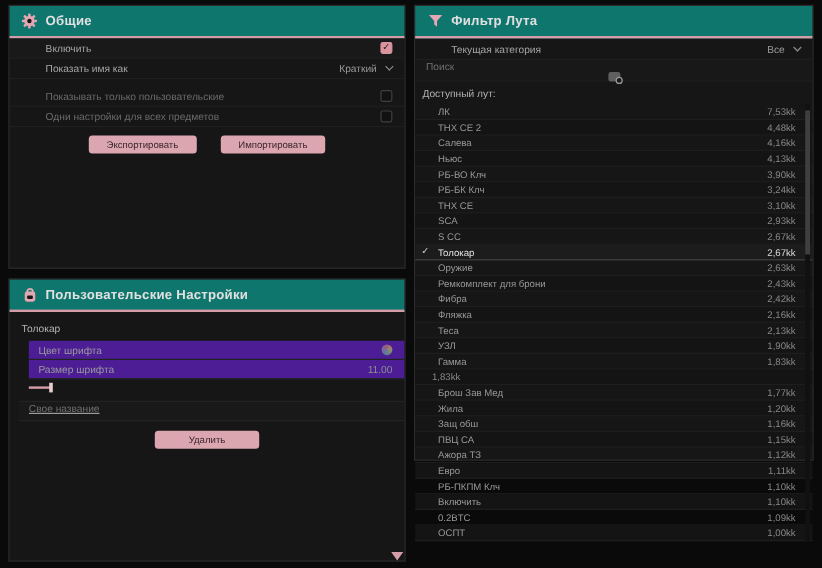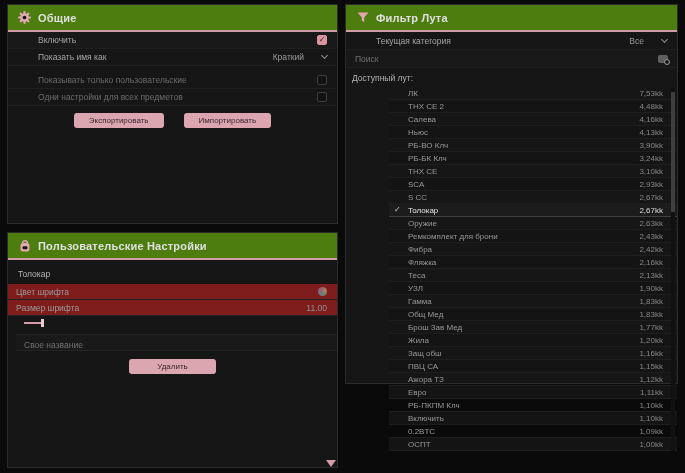--- a/index.html
+++ b/index.html
@@ -14,21 +14,21 @@
     position: absolute;
     background: #161616;
     border: 1px solid #2b2b2b;
   }
   #panel-general { left:7px;  top:4px;   width:331px; height:220px; }
   #panel-user    { left:7px;  top:232px; width:331px; height:236px; }
   #panel-loot    { left:345px; top:4px;  width:333px; height:380px; }
 
   .panel-header {
     height:27px; display:flex; align-items:center; gap:7px;
-    padding:0 10px; border-bottom:2px solid #d49ca7; background:#4d7c0f;
+    padding:0 10px; border-bottom:2px solid #d49ca7; background:#0f766e;
   }
   .panel-title { font-size:11px; font-weight:bold; color:#e0e0e0; letter-spacing:.2px; }
   .hicon { display:inline-flex; width:13px; height:13px; align-items:center; justify-content:center; }
 
   
   .g-row {
     height:17px; display:flex; align-items:center; justify-content:space-between;
     padding:0 10px; font-size:8.5px; border-bottom:1px solid #1f1f1f;
   }
   .g-row.striped { background:#191919; }
@@ -36,76 +36,76 @@
   .lbl.dim { color:#6b6b6b; }
 
   .checkbox {
     width:10px; height:10px; border:1px solid #3f3f3f; border-radius:2px;
     display:flex; align-items:center; justify-content:center; background:#121212;
   }
   .checkbox.checked { background:#d9949f; border-color:#d9949f; }
   .checkbox .tick { font-size:8px; color:#2e1d22; line-height:1; }
   .checkbox.unchecked .tick { visibility:hidden; }
 
-  .dropdown { display:flex; align-items:center; gap:18px; color:#9a9a9a; font-size:8.5px; cursor:default; }
+  .dropdown { display:flex; align-items:center; gap:8px; color:#9a9a9a; font-size:8.5px; cursor:default; }
   .chev { width:5px; height:5px; border-right:1.4px solid #8d8d8d; border-bottom:1.4px solid #8d8d8d;
           transform:rotate(45deg); margin-top:-3px; }
 
   .btn-row { display:flex; justify-content:center; gap:20px; margin-top:7px; }
   .pink-btn {
     background:#dca6b0; color:#3a262c; border:none; border-radius:3px;
     font-size:8px; font-family:inherit; padding:3.5px 15px; line-height:1; cursor:default;
   }
 
   
   .item-name { margin:9px 10px 5px; font-size:8.5px; color:#b5b5b5; }
   .u-row {
-    margin-left:0; height:16px; display:flex; align-items:center; justify-content:space-between;
-    padding:0 10px 0 8px; background:#7f1d1d; border-bottom:1px solid #222;
+    margin-left:16px; height:16px; display:flex; align-items:center; justify-content:space-between;
+    padding:0 10px 0 8px; background:#4c1d95; border-bottom:1px solid #222;
     font-size:8.5px; color:#9a9a9a;gap:48px;
   }
   .color-wheel {
     width:9px; height:9px; border-radius:50%;
     background: conic-gradient(#a96a72,#a89b6a,#6f9a76,#6a86a0,#8b6fa0,#a96a72);
     opacity:.85;
   }
   .size-value { color:#8f8f8f; }
   .slider { position:relative; margin:3px 16px 7px 16px; height:8px; }
   .slider-fill { position:absolute; left:0; top:3px; width:18px; height:2px; background:#d49ca7; }
   .slider-handle { position:absolute; left:17px; top:0; width:3px; height:8px; background:#e9ccd1; }
 
   .name-input-row {
     margin:7px 0 0 8px; height:17px; background:#191919;
     border-top:1px solid #232323; border-bottom:1px solid #232323;
-    display:flex; align-items:flex-end; padding:0 8px;
+    display:flex; align-items:flex-start; padding:0 8px;text-decoration:underline;
   }
   .text-input {
     background:transparent; border:none; outline:none; width:100%;
     color:#8a8a8a; font-size:8.5px; font-family:inherit;
   }
   .text-input::placeholder { color:#707070; opacity:1; }
   .delete-wrap { display:flex; justify-content:center; margin-top:8px; }
   .delete-wrap .pink-btn { padding:3.5px 28px; }
 
   
   .search-row {
     height:18px; display:flex; align-items:center; justify-content:space-between;
-    padding:0 9px; background:#181818; border-bottom:1px solid #1f1f1f;
+    padding:0 9px; background:#181818; border-bottom:1px solid #1f1f1f;flex-direction:column;
   }
   .search-icon { position:relative; width:10px; height:8px; background:#5f5f5f; border-radius:2px; flex:0 0 auto; }
   .search-icon::after {
     content:''; position:absolute; right:-2px; bottom:-2px;
     width:4px; height:4px; border:1px solid #9a9a9a; border-radius:50%; background:#191919;
   }
   .list-label { height:19px; display:flex; align-items:center; padding:0 6px; font-size:8.5px; color:#b2b2b2;text-align:right; }
 
   .loot-list { position:relative; }
   .l-row {
     height:13px; display:flex; align-items:center;
-    padding:0 14px 0 5px; font-size:8px; border-bottom:1px solid #1e1e1e; color:#989898;margin-left:43px;
+    padding:0 14px 0 5px; font-size:8px; border-bottom:1px solid #1e1e1e; color:#989898;
   }
   .l-row.alt { background:#141414; }
   .l-check { width:9px; flex:0 0 auto; color:#cfcfcf; font-size:8px; line-height:1; visibility:hidden; }
   .l-name { flex:1; padding-left:5px; white-space:nowrap; overflow:hidden; }
   .l-val  { color:#878787; }
   .l-row.selected { color:#e4e4e4; background:#1c1c1c; border-bottom:1px solid #404040; }
   .l-row.selected .l-check { visibility:visible; }
   .l-row.selected .l-val { color:#dadada; }
 
   .scrollbar-track {
@@ -320,21 +320,20 @@
     <span class="l-name">УЗЛ</span>
     <span class="l-val">1,90kk</span>
   </div>
       <div class="l-row">
     <span class="l-check">✓</span>
     <span class="l-name">Гамма</span>
     <span class="l-val">1,83kk</span>
   </div>
       <div class="l-row alt">
     <span class="l-check">✓</span>
-    <span class="l-name">Общ Мед</span>
     <span class="l-val">1,83kk</span>
   </div>
       <div class="l-row">
     <span class="l-check">✓</span>
     <span class="l-name">Брош Зав Мед</span>
     <span class="l-val">1,77kk</span>
   </div>
       <div class="l-row alt">
     <span class="l-check">✓</span>
     <span class="l-name">Жила</span>

